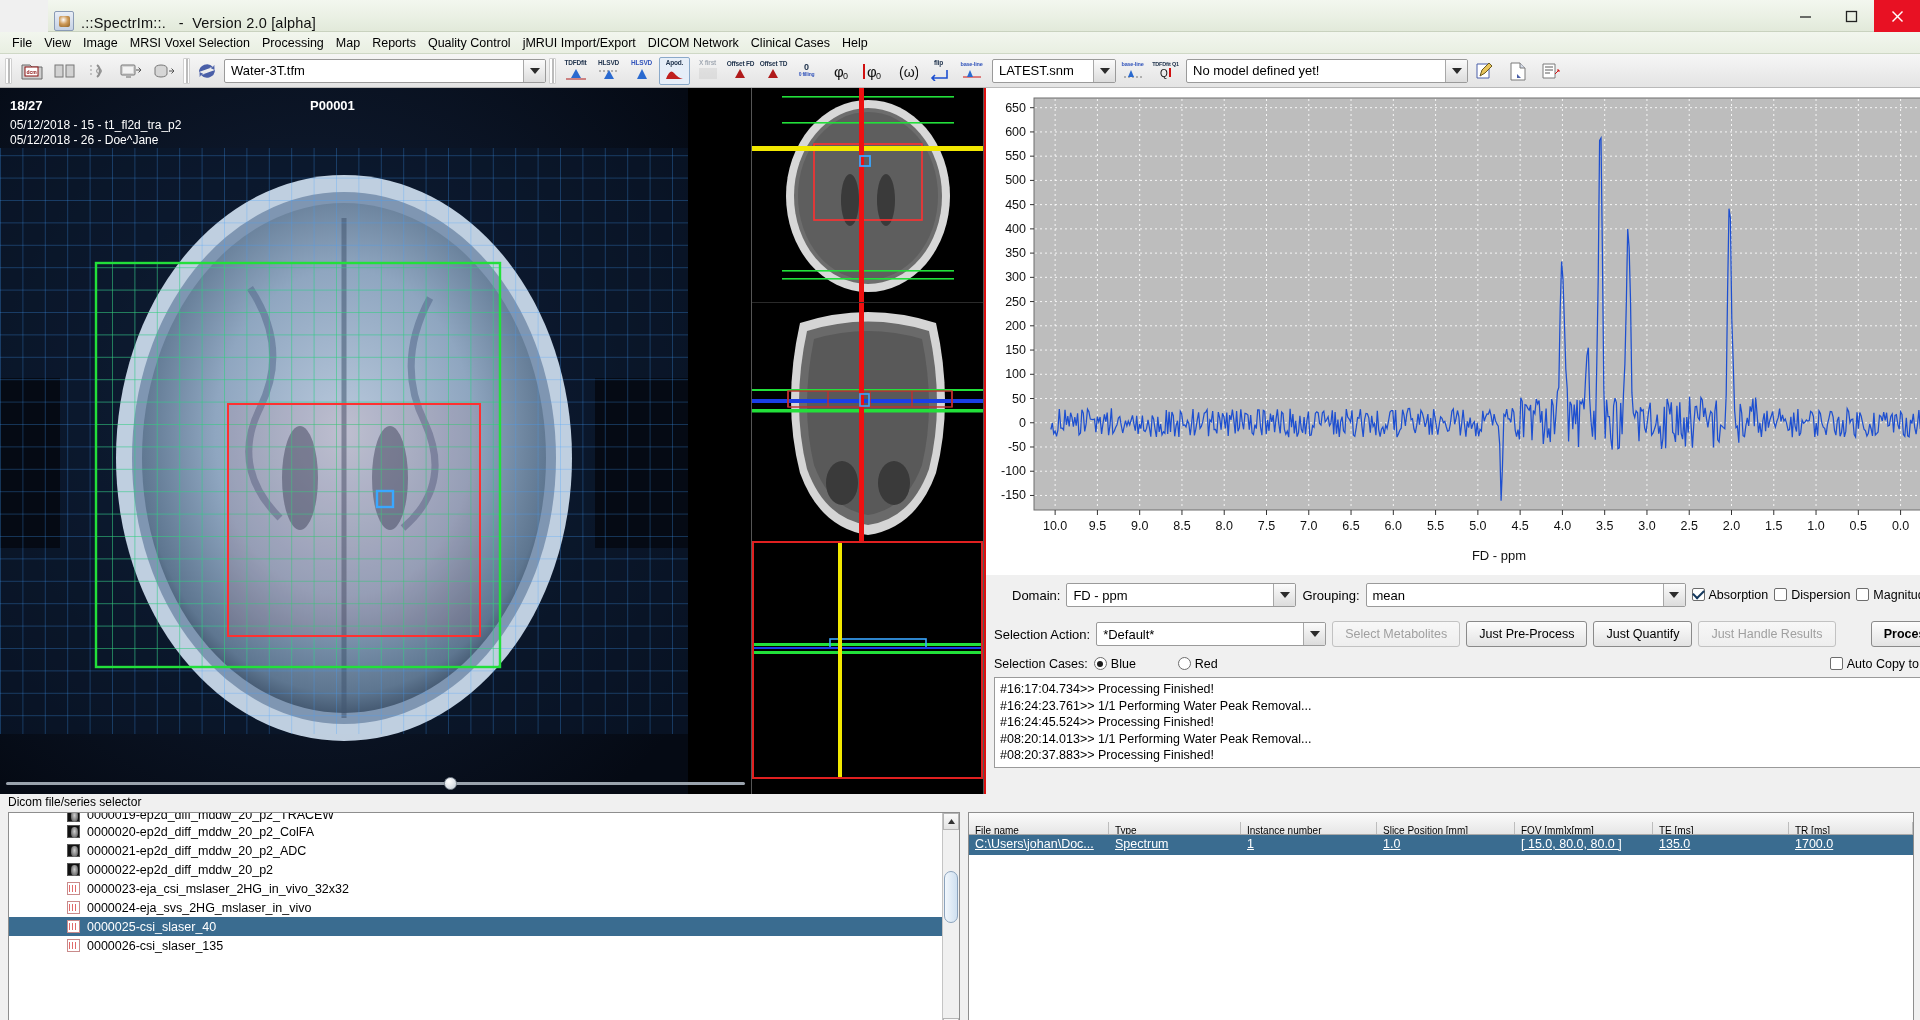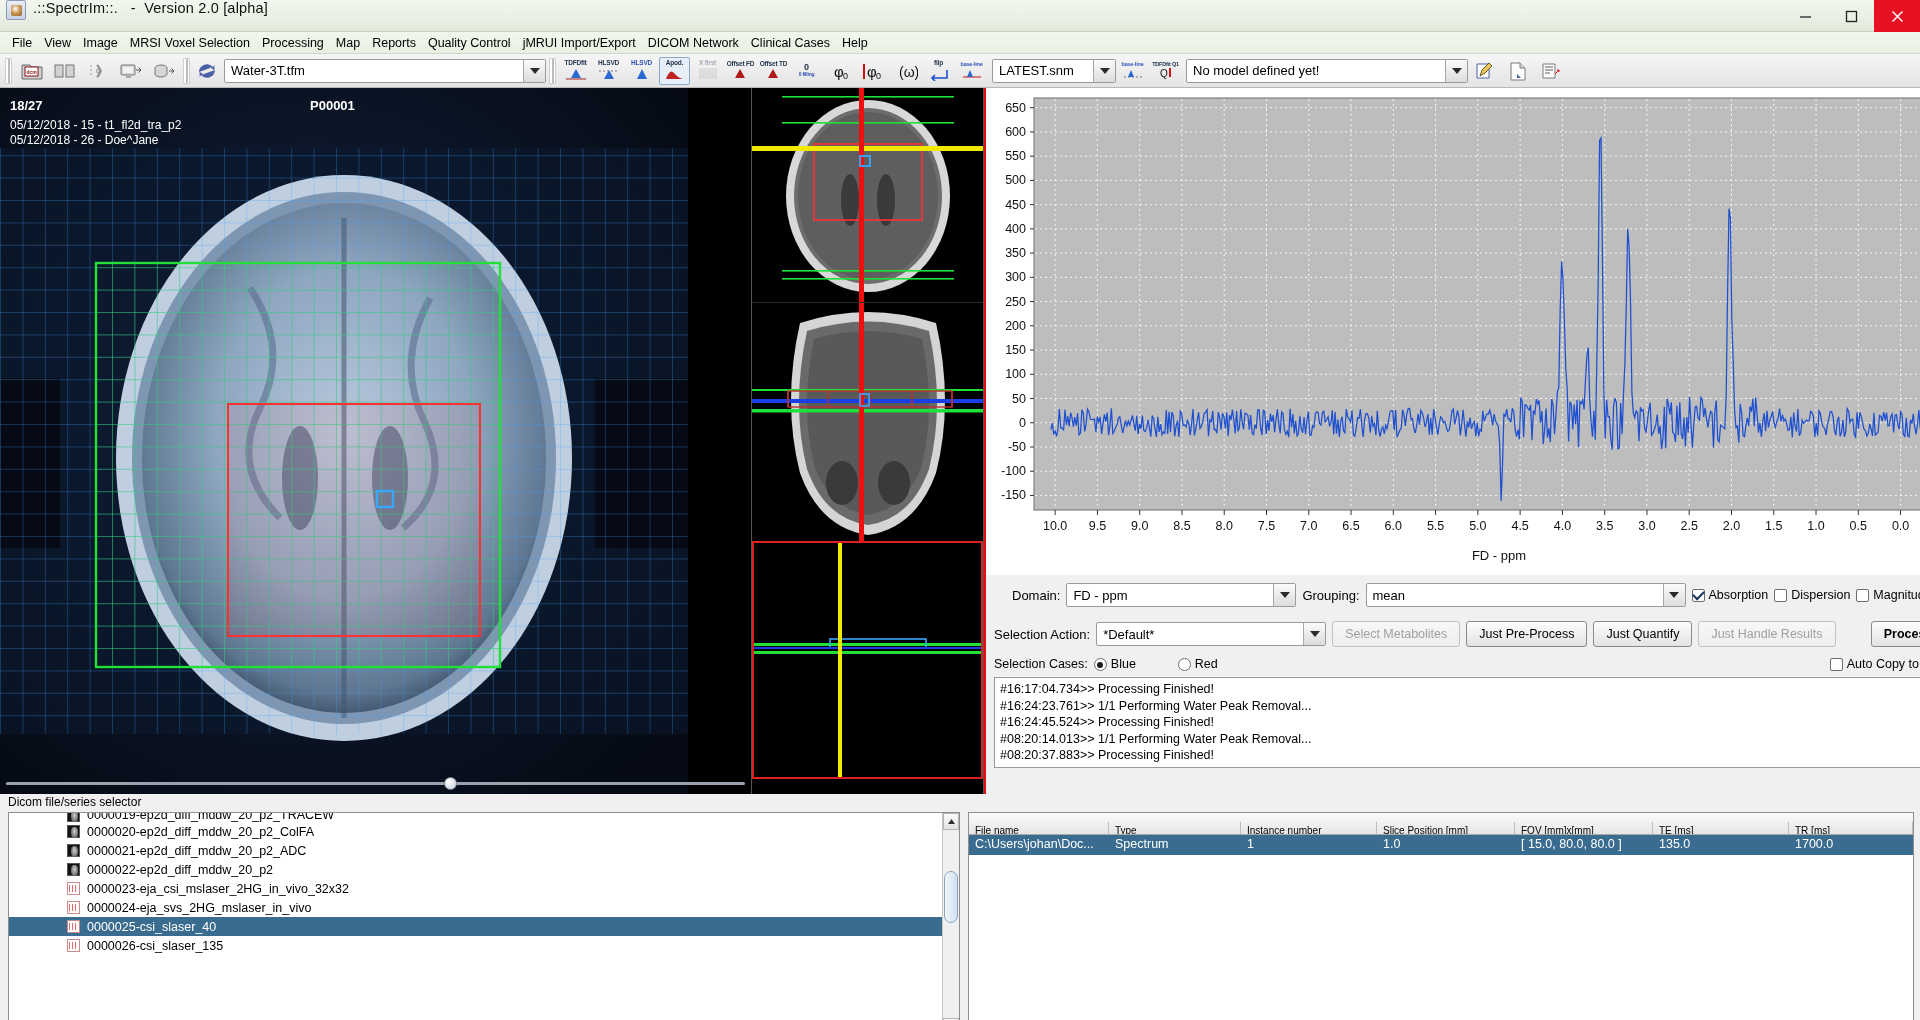--- a/index.html
+++ b/index.html
@@ -5,23 +5,24 @@
   * { box-sizing: border-box; }
   html, body { margin:0; padding:0; }
   body {
     width:1920px; height:1020px; overflow:hidden;
     font-family:"Liberation Sans", sans-serif;
     font-size:12.5px; color:#000;
     background:#f0f0f0;
   }
   
   #titlebar {
-    height:32px; display:flex; align-items:flex-start;
+    height:32px; display:flex; align-items:flex-end;
     background:linear-gradient(to bottom,#f3f7ef 0%,#eaf0e4 55%,#e2e9da 100%);
     border-bottom:1px solid #c9d2bf;
+    margin-left:48px;
   }
   #titlebar .java-icon {
     width:20px;height:20px;margin:0 7px 0 6px;flex:none;
     border:1px solid #8a9bb5;border-radius:2px;
     background:linear-gradient(to bottom,#e9eef6,#c6d2e4);
     position:relative;
   }
   #titlebar .java-icon:after{
     content:"";position:absolute;left:4px;top:4px;width:11px;height:11px;
     border-radius:2px;
@@ -98,21 +99,21 @@
   }
   .btn.bold{font-weight:bold;}
   .btn.dis{color:#a0a0a0;border-color:#c2c2c2;background:linear-gradient(to bottom,#f7f7f7,#eeeeee);}
   .cbx{width:13px;height:13px;border:1px solid #6d6d6d;background:#fff;border-radius:2px;
        display:inline-flex;align-items:center;justify-content:center;flex:none;}
   .cbx.on:after{content:"";width:9px;height:5px;border-left:2px solid #15395e;border-bottom:2px solid #15395e;
       transform:rotate(-45deg) translate(1px,-1px);}
   .rad{width:13px;height:13px;border-radius:50%;border:1px solid #6d6d6d;background:#fff;flex:none;
        display:inline-flex;align-items:center;justify-content:center;}
   .rad.on:after{content:"";width:6px;height:6px;border-radius:50%;background:#1b1b1b;}
-  .ckwrap{display:flex;align-items:flex-end;gap:4px;font-size:12.5px;white-space:nowrap;}
+  .ckwrap{display:flex;align-items:flex-start;gap:4px;font-size:12.5px;white-space:nowrap;}
   #logrow{display:flex;align-items:center;height:22px;padding:0 8px;gap:6px;font-size:12.5px;}
   #logbox{flex:1;margin:0 0 0 0;background:#fff;border:1px solid #9a9a9a;
           display:flex;position:relative;overflow:hidden;}
   #logtext{flex:1;padding:3px 5px;font-size:12.5px;line-height:16.5px;}
   #logsb{width:16px;background:#f0f0f0;border-left:1px solid #c4c4c4;position:relative;}
   .sbar-btn{height:16px;display:flex;align-items:center;justify-content:center;
             background:linear-gradient(to bottom,#fafafa,#e2e2e2);border:1px solid #b5b5b5;}
   .sbthumb{position:absolute;left:1px;right:1px;border:1px solid #8ba3bd;border-radius:7px;
            background:linear-gradient(to right,#f2f7fc,#cfe0f0);}
   
@@ -127,21 +128,21 @@
   .tricon.spec{background:#fff;border:1px solid #c98b8b;}
   .tricon.spec:after{content:"";position:absolute;left:1px;right:1px;bottom:2px;height:7px;
     background:repeating-linear-gradient(to right,#e06a6a 0 1px,transparent 1px 3px);}
   .tricon.mr:after{content:"";position:absolute;left:3px;top:1px;width:7px;height:11px;border-radius:50%/40%;
     background:radial-gradient(ellipse at 50% 40%,#cfcfcf,#6a6a6a 70%,#2a2a2a);}
   #treeSb{width:17px;background:#f0f0f0;border-left:1px solid #c4c4c4;position:relative;}
   #tbl{flex:1;background:#fff;border:1px solid #8e8e8e;display:flex;flex-direction:column;}
   #tblHead{display:flex;height:22px;background:linear-gradient(to bottom,#fbfbfb,#e6e6e6);
            border-bottom:1px solid #a9a9a9;}
   #tblHead .th{padding:3px 6px;font-size:10px;border-right:1px solid #bdbdbd;white-space:nowrap;overflow:hidden;margin-top:9px;}
-  .trow{display:flex;height:20px;}
+  .trow{display:flex;height:20px;text-decoration:underline;}
   .trow.sel{background:#3a6c90;color:#fff;}
   .trow .td{padding:2px 6px;font-size:12.5px;border-right:1px solid transparent;white-space:nowrap;overflow:hidden;}
   text{font-family:"Liberation Sans",sans-serif;}
 </style>
 </head>
 <body>
 
 <div id="titlebar">
   <div class="java-icon"></div>
   <div id="apptitle">.::SpectrIm::.   -  Version 2.0 [alpha]</div>

